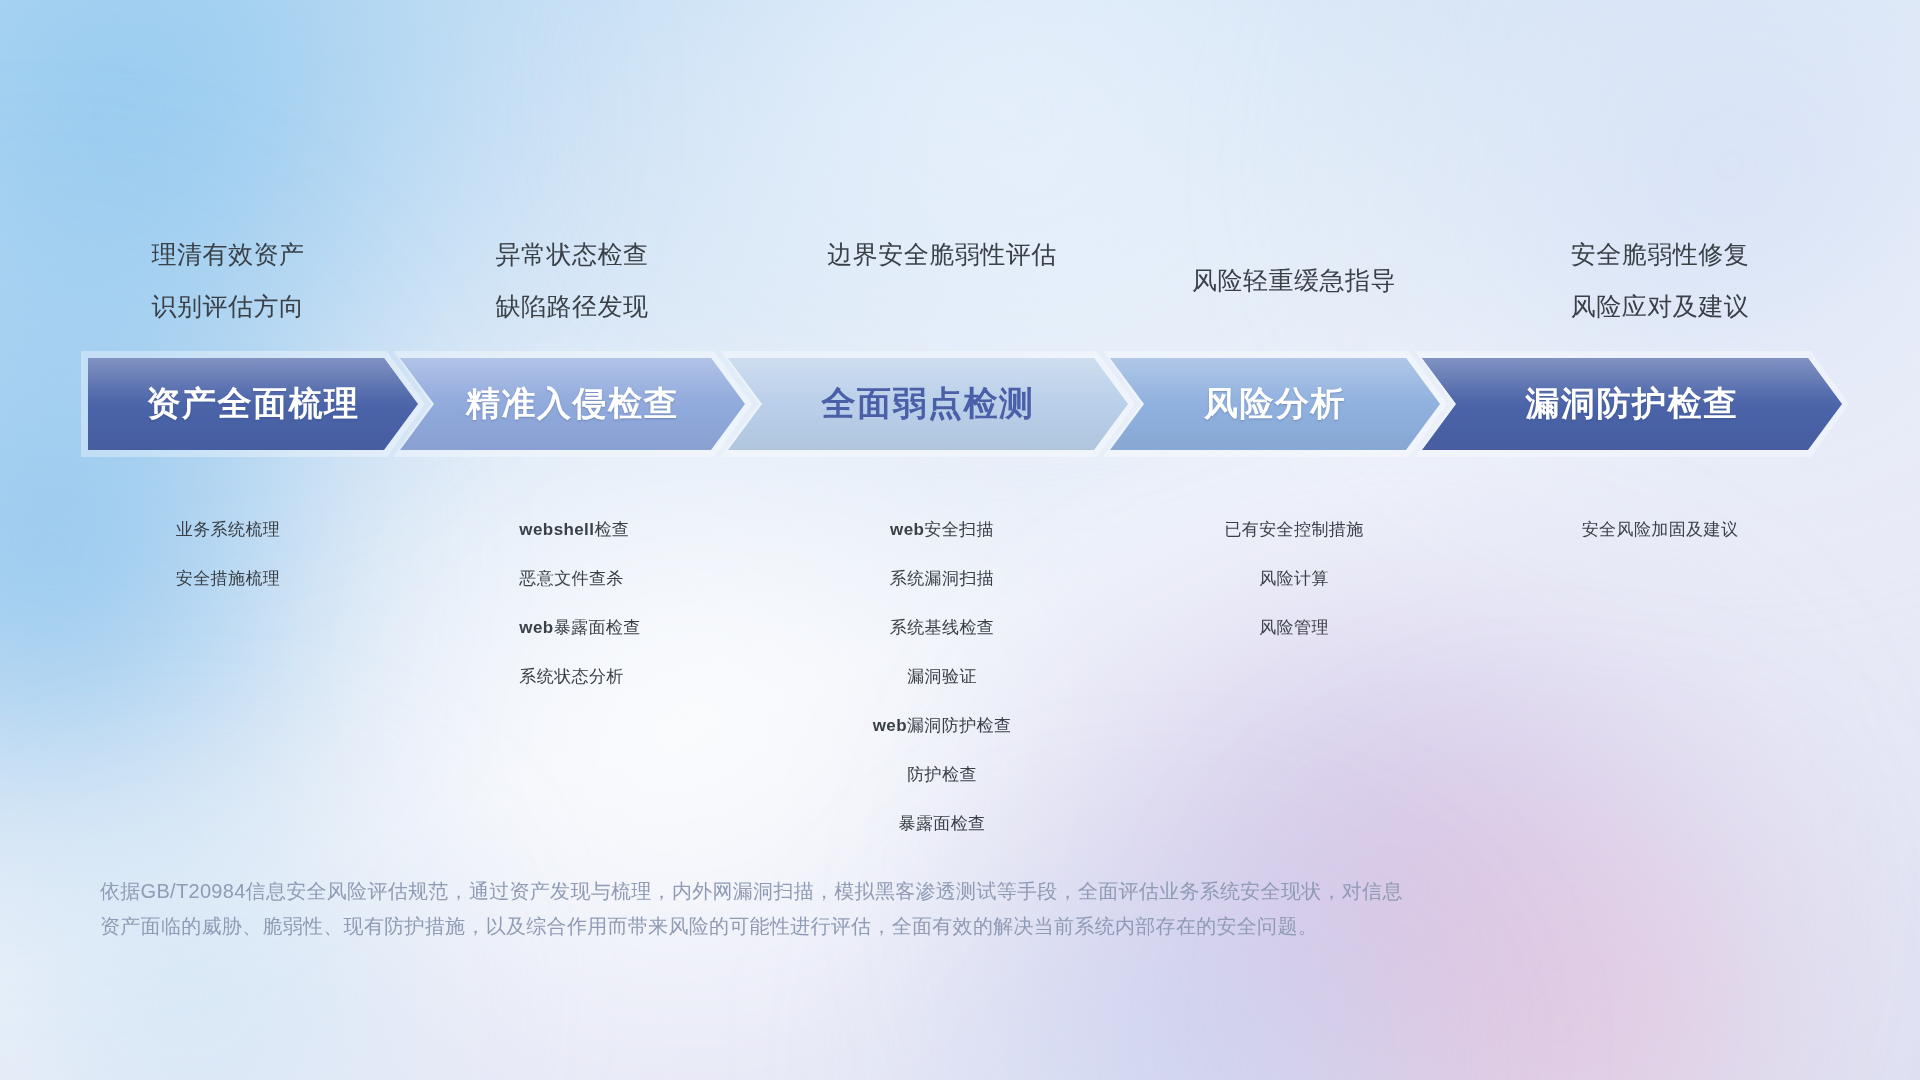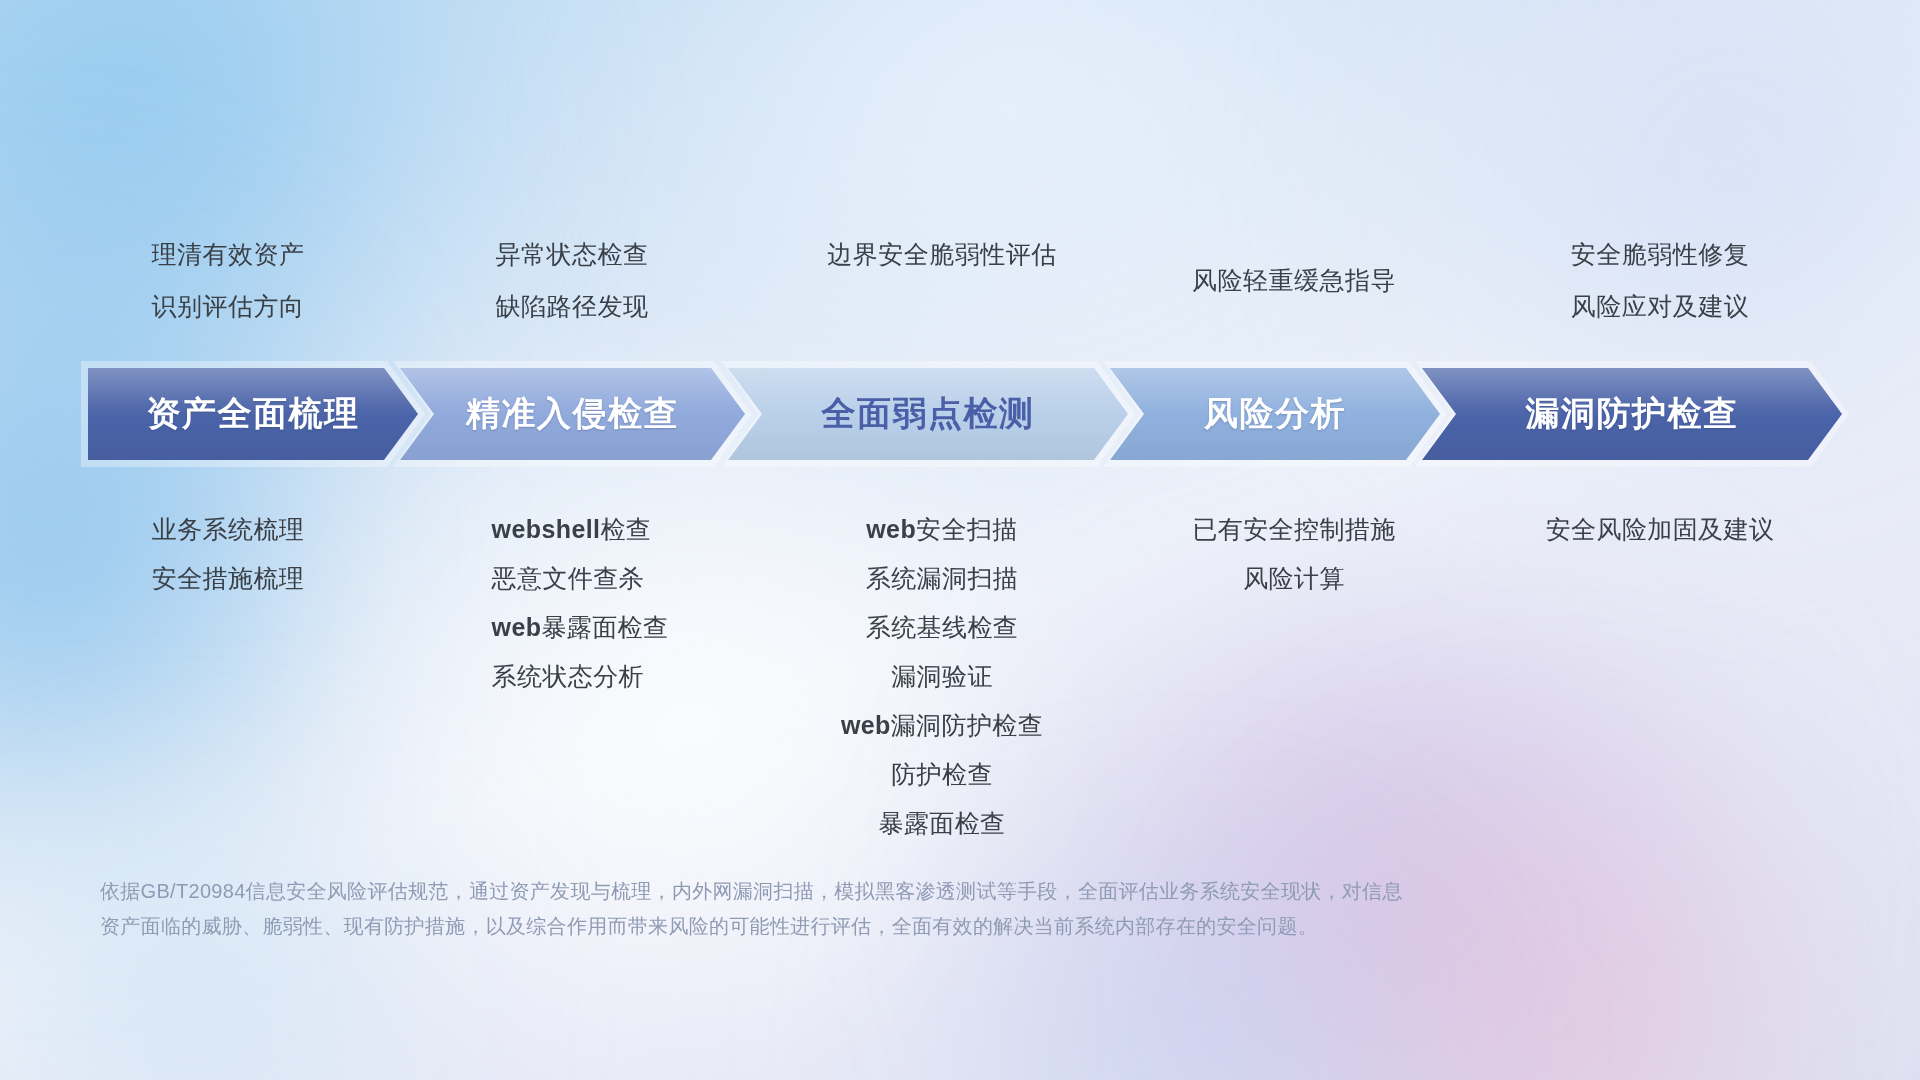--- a/index.html
+++ b/index.html
@@ -44,21 +44,21 @@
   .col { display:flex; flex-direction:column; align-items:center; }
 
   
   #top-row { top:228px; }
   .top-line {
     font-size:25px; color:#3a4047; line-height:52px;
     white-space:nowrap; letter-spacing:.5px; font-weight:400;text-align:center;
   }
 
   
-  #chevron-row { top:368px; height:72px; display:block;font-family:Liberation Serif, serif; }
+  #chevron-row { top:358px; height:72px; display:block;font-family:Liberation Serif, serif; }
   .chev {
     position:absolute; top:0; height:92px;
     display:flex; align-items:center; justify-content:center;
   }
   .chev .shape {
     position:absolute; inset:0;
     clip-path:polygon(0 0, calc(100% - 34px) 0, 100% 50%, calc(100% - 34px) 100%, 0 100%, 34px 50%);
   }
   .chev.first .shape {
     clip-path:polygon(0 0, calc(100% - 34px) 0, 100% 50%, calc(100% - 34px) 100%, 0 100%);
@@ -78,21 +78,21 @@
     clip-path:polygon(0 0, calc(100% - 38px) 0, 100% 50%, calc(100% - 38px) 100%, 0 100%);
   }
   .chev .title {
     position:relative; z-index:3;
     font-size:34px; font-weight:700; letter-spacing:1.5px; white-space:nowrap;
   }
 
   
   #bottom-row { top:505px; }
   .bot-line {
-    font-size:25px; color:#3a4047; line-height:49px;
+    font-size:17px; color:#3a4047; line-height:49px;
     white-space:nowrap; letter-spacing:.4px;
   }
   .bot-line b { font-weight:700; }
 
   
   #footer {
     position:absolute; left:100px; top:874px; width:1560px;
     font-size:20px; line-height:35px; color:#8f9bb4; letter-spacing:.3px;
   }
   #footer p { white-space:nowrap; }
@@ -190,20 +190,21 @@
         <div class="bot-line"><span>系统漏洞扫描</span></div>
         <div class="bot-line"><span>系统基线检查</span></div>
         <div class="bot-line"><span>漏洞验证</span></div>
         <div class="bot-line"><b>web</b><span>漏洞防护检查</span></div>
         <div class="bot-line"><span>防护检查</span></div>
         <div class="bot-line"><span>暴露面检查</span></div>
       </div>
       <div style="position: absolute; left: 1294px; transform: translateX(-50%); text-align: center;">
         <div class="bot-line"><span>已有安全控制措施</span></div>
         <div class="bot-line"><span>风险计算</span></div>
+        <div class="bot-line"><span>风险管理</span></div>
       </div>
       <div style="position: absolute; left: 1660px; transform: translateX(-50%); text-align: center;">
         <div class="bot-line"><span>安全风险加固及建议</span></div>
       </div>
     </div>
 
   <div id="footer">
     <p>依据GB/T20984信息安全风险评估规范，通过资产发现与梳理，内外网漏洞扫描，模拟黑客渗透测试等手段，全面评估业务系统安全现状，对信息</p>
     <p>资产面临的威胁、脆弱性、现有防护措施，以及综合作用而带来风险的可能性进行评估，全面有效的解决当前系统内部存在的安全问题。</p>
   </div>

